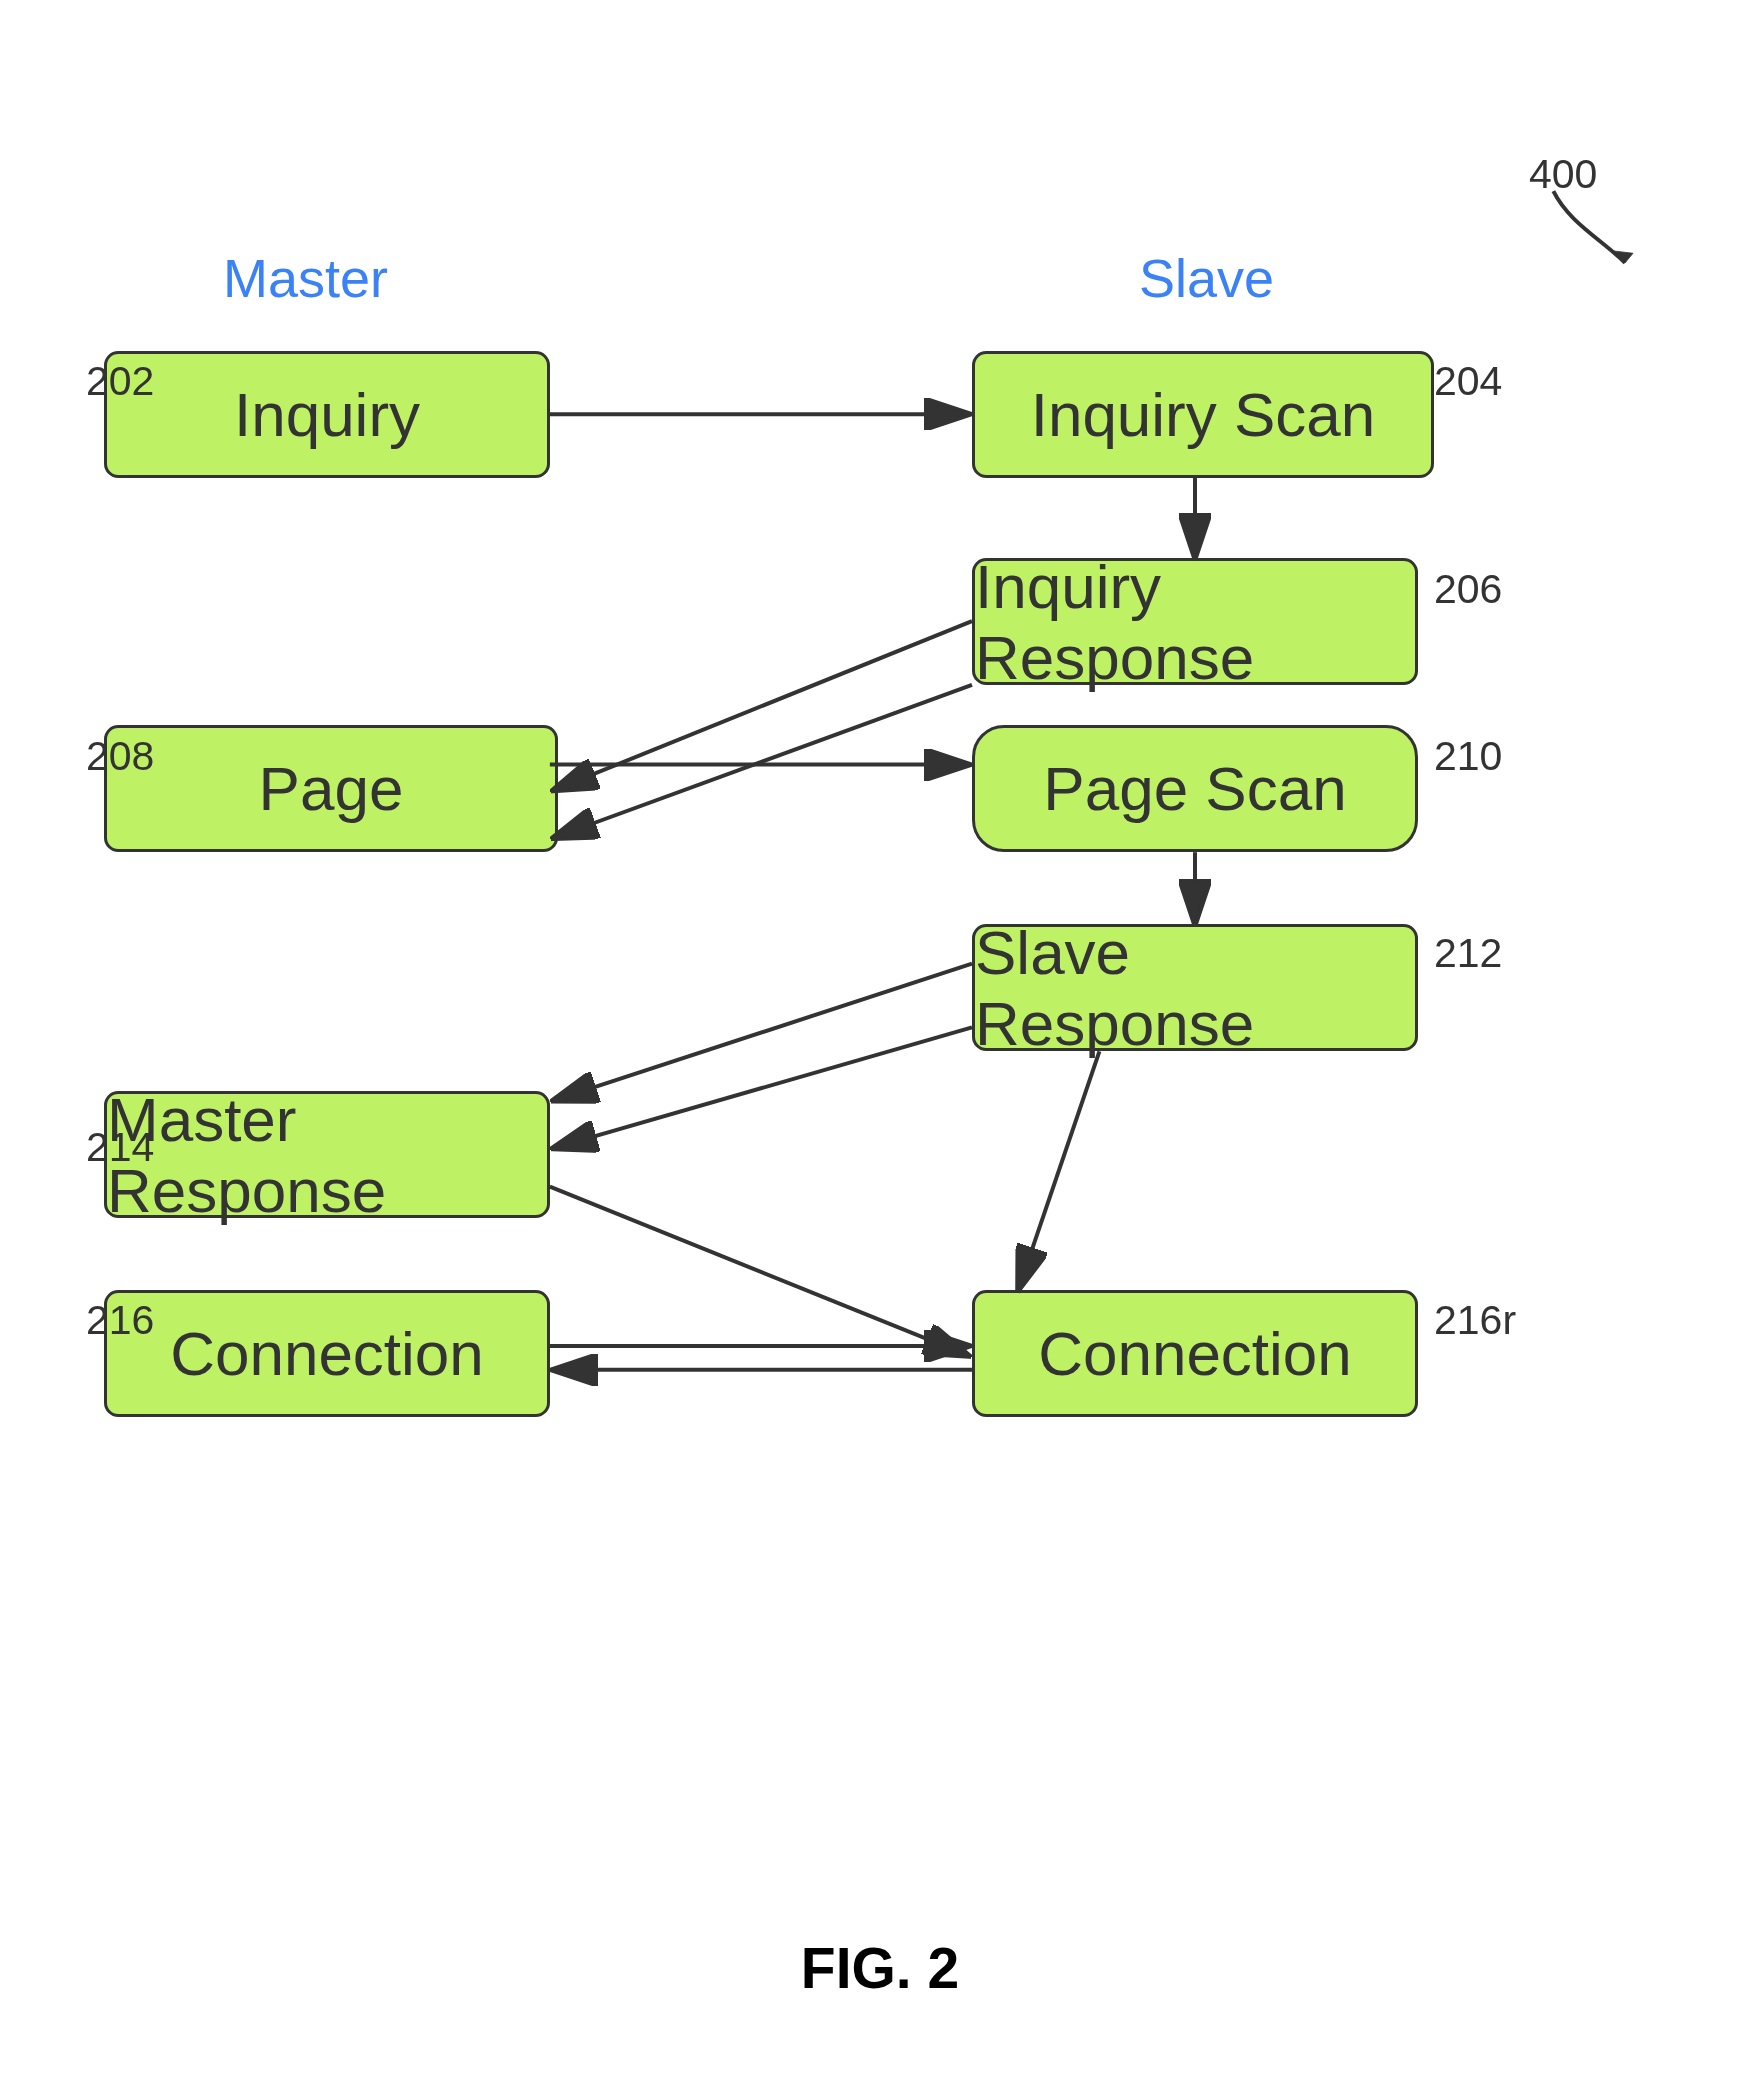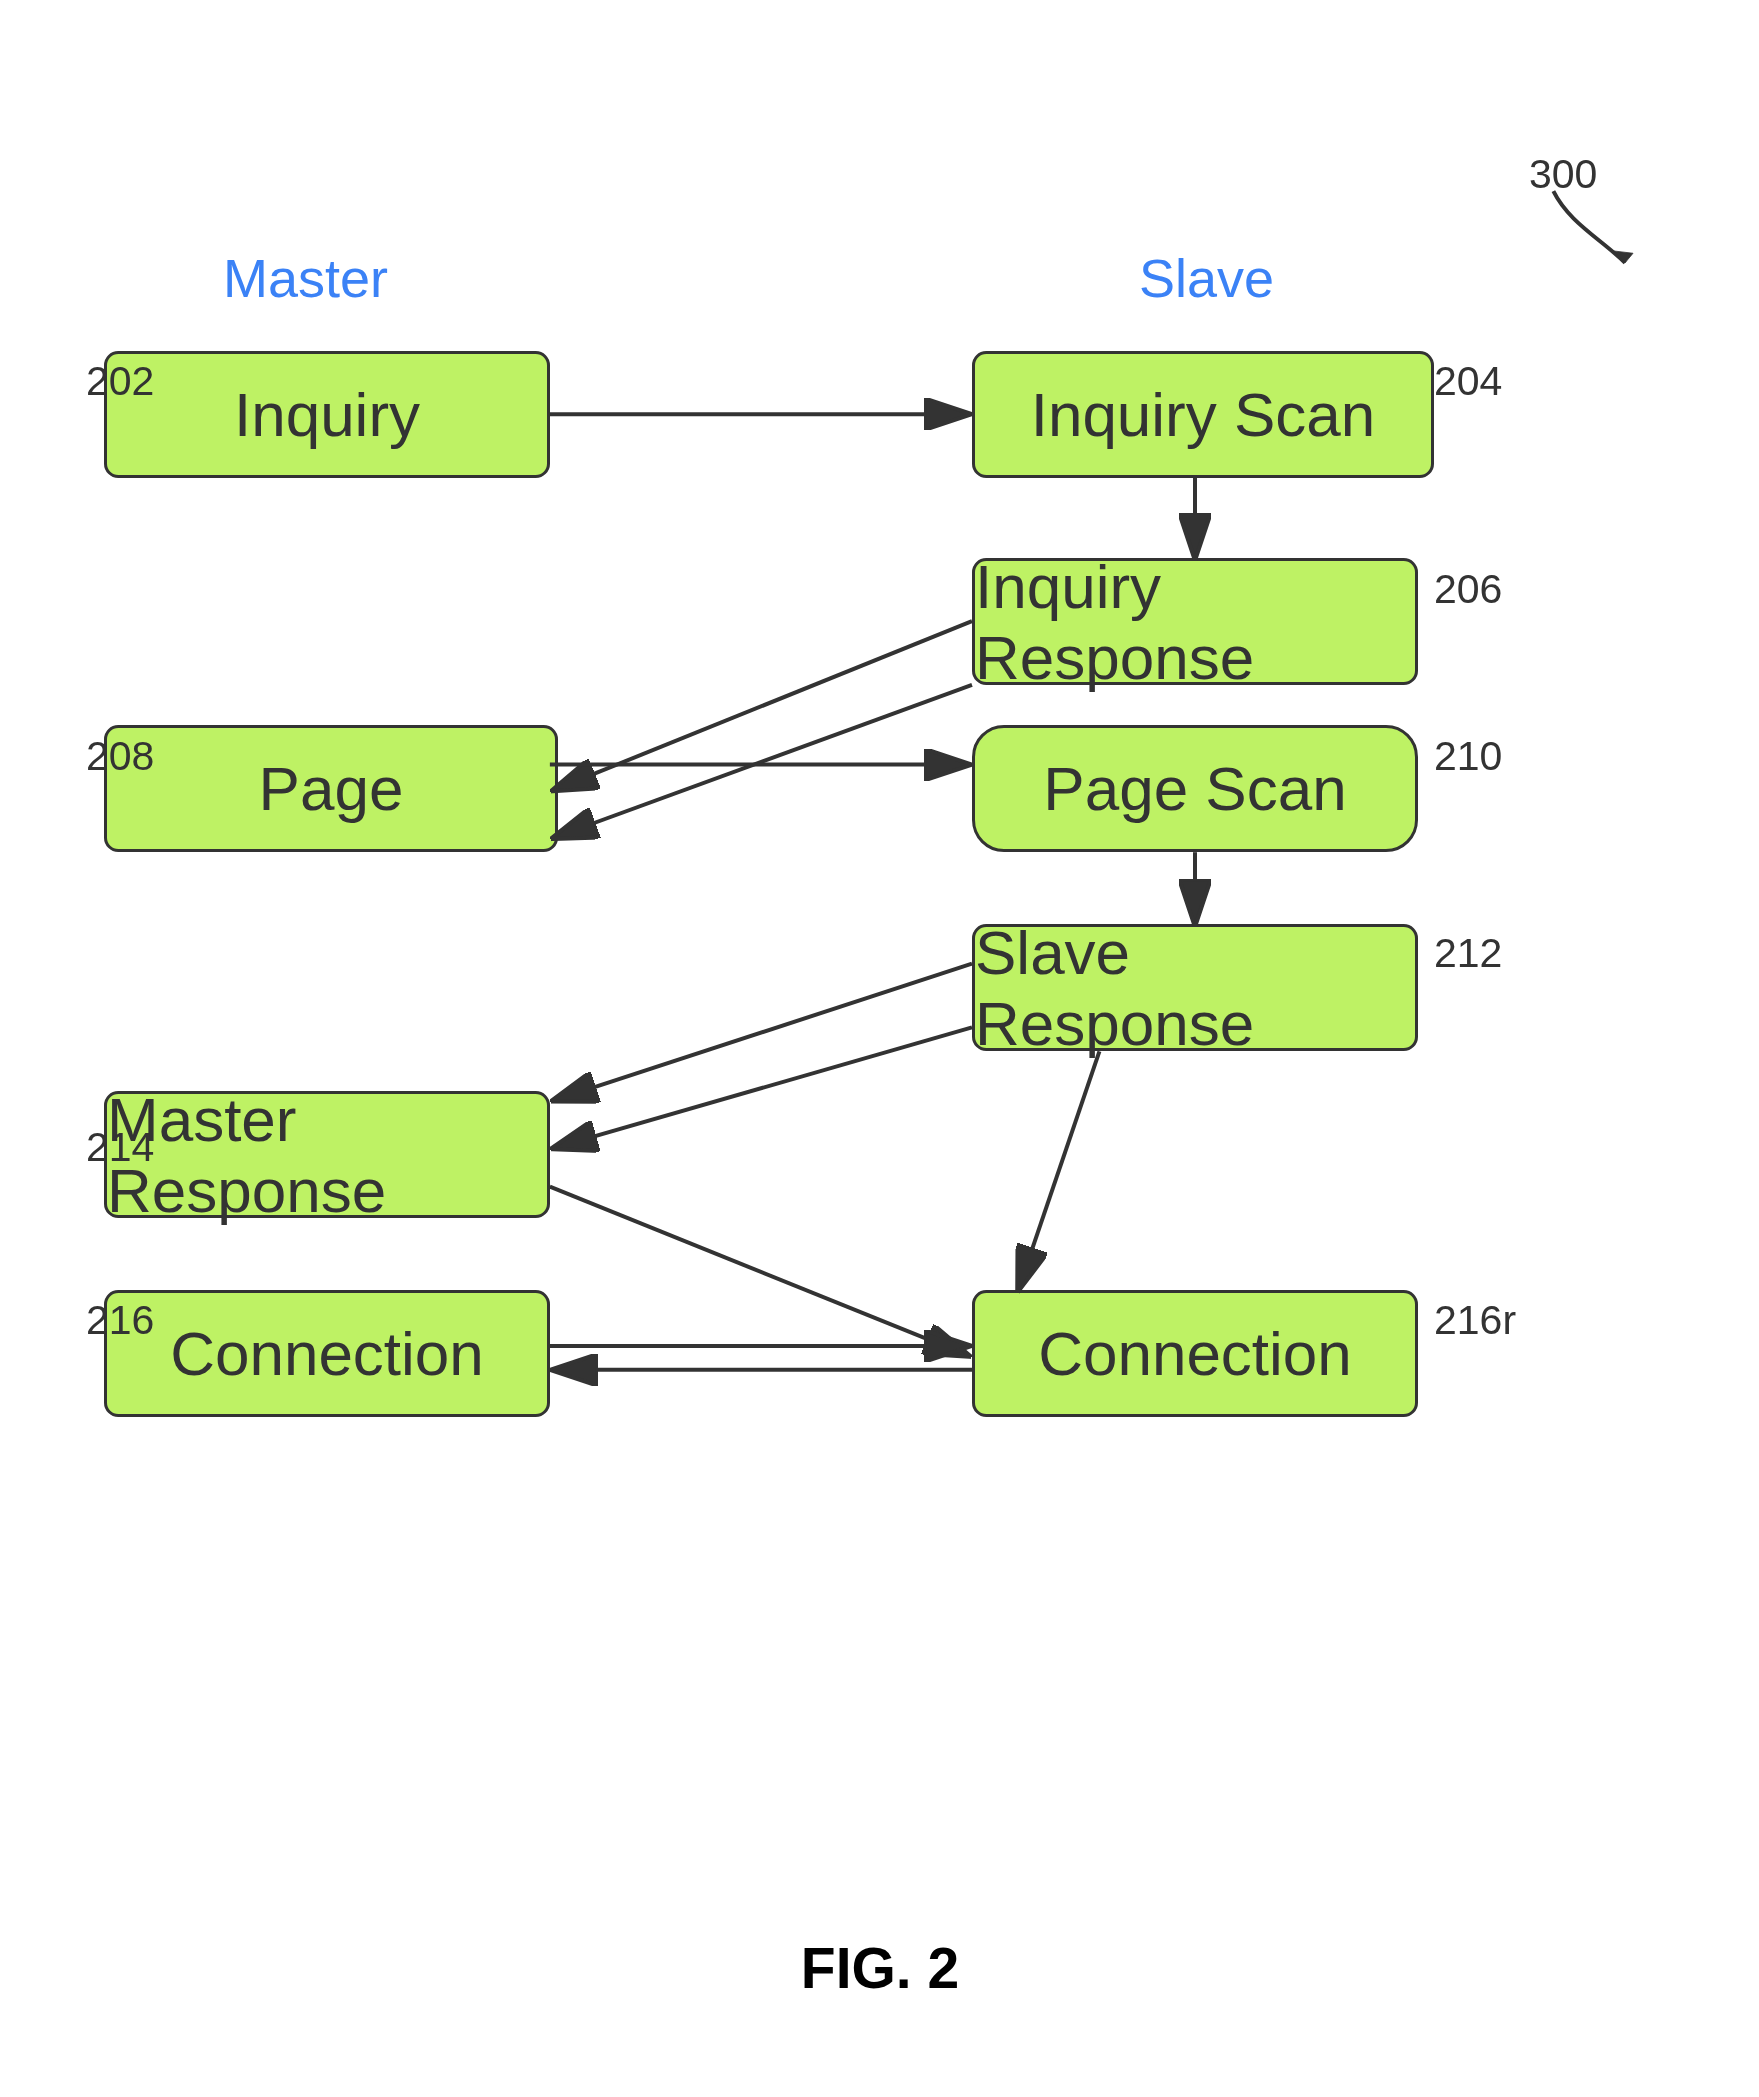--- a/index.html
+++ b/index.html
@@ -63,21 +63,21 @@
     svg.arrows polygon {
       fill: #333;
       stroke: #333;
     }
   </style>
 </head>
 <body>
 
 <div class="diagram-container">
 
-  <div class="ref-number" style="top:151px; left:1529px;">300</div>
+  <div class="ref-number" style="top:151px; left:1529px;">400</div>
 
   <svg class="arrows" viewBox="0 0 2209 2633" width="1760" height="2097">
     <path d="M 1950 240 C 1970 280, 2010 300, 2040 330" stroke="#333" stroke-width="5" fill="none"></path>
     <polygon points="2040,330 2025,315 2050,318" fill="#333"></polygon>
   </svg>
 
   <div class="col-label" style="left:223px; top:247px;">Master</div>
   <div class="col-label" style="left:1139px; top:247px;">Slave</div>
 
   <div class="box" style="left:104px; top:351px; width:446px; height:127px;">Inquiry</div>

